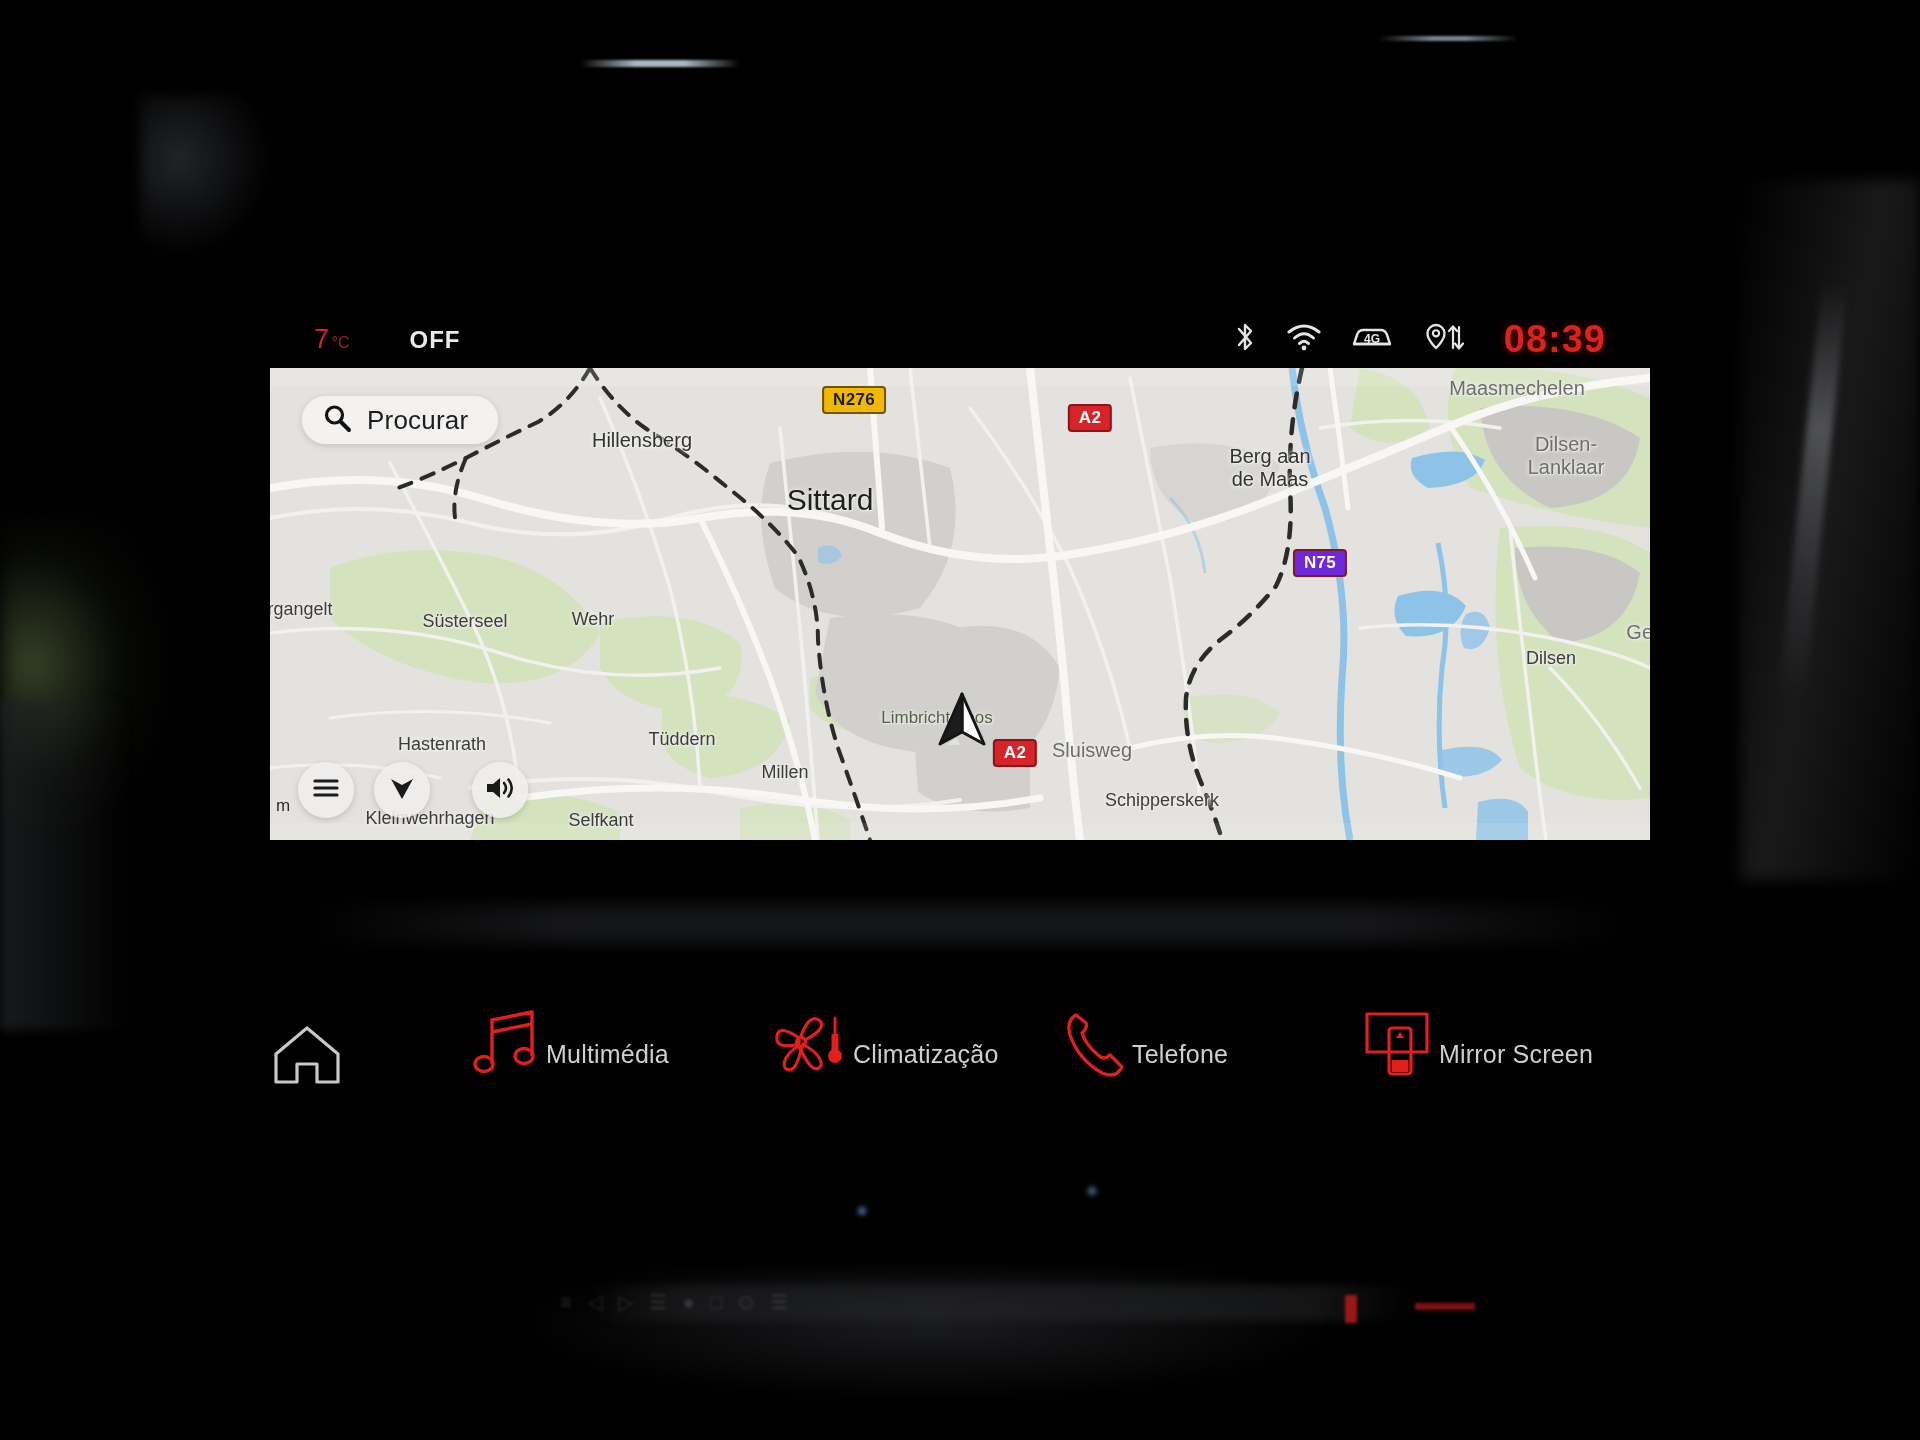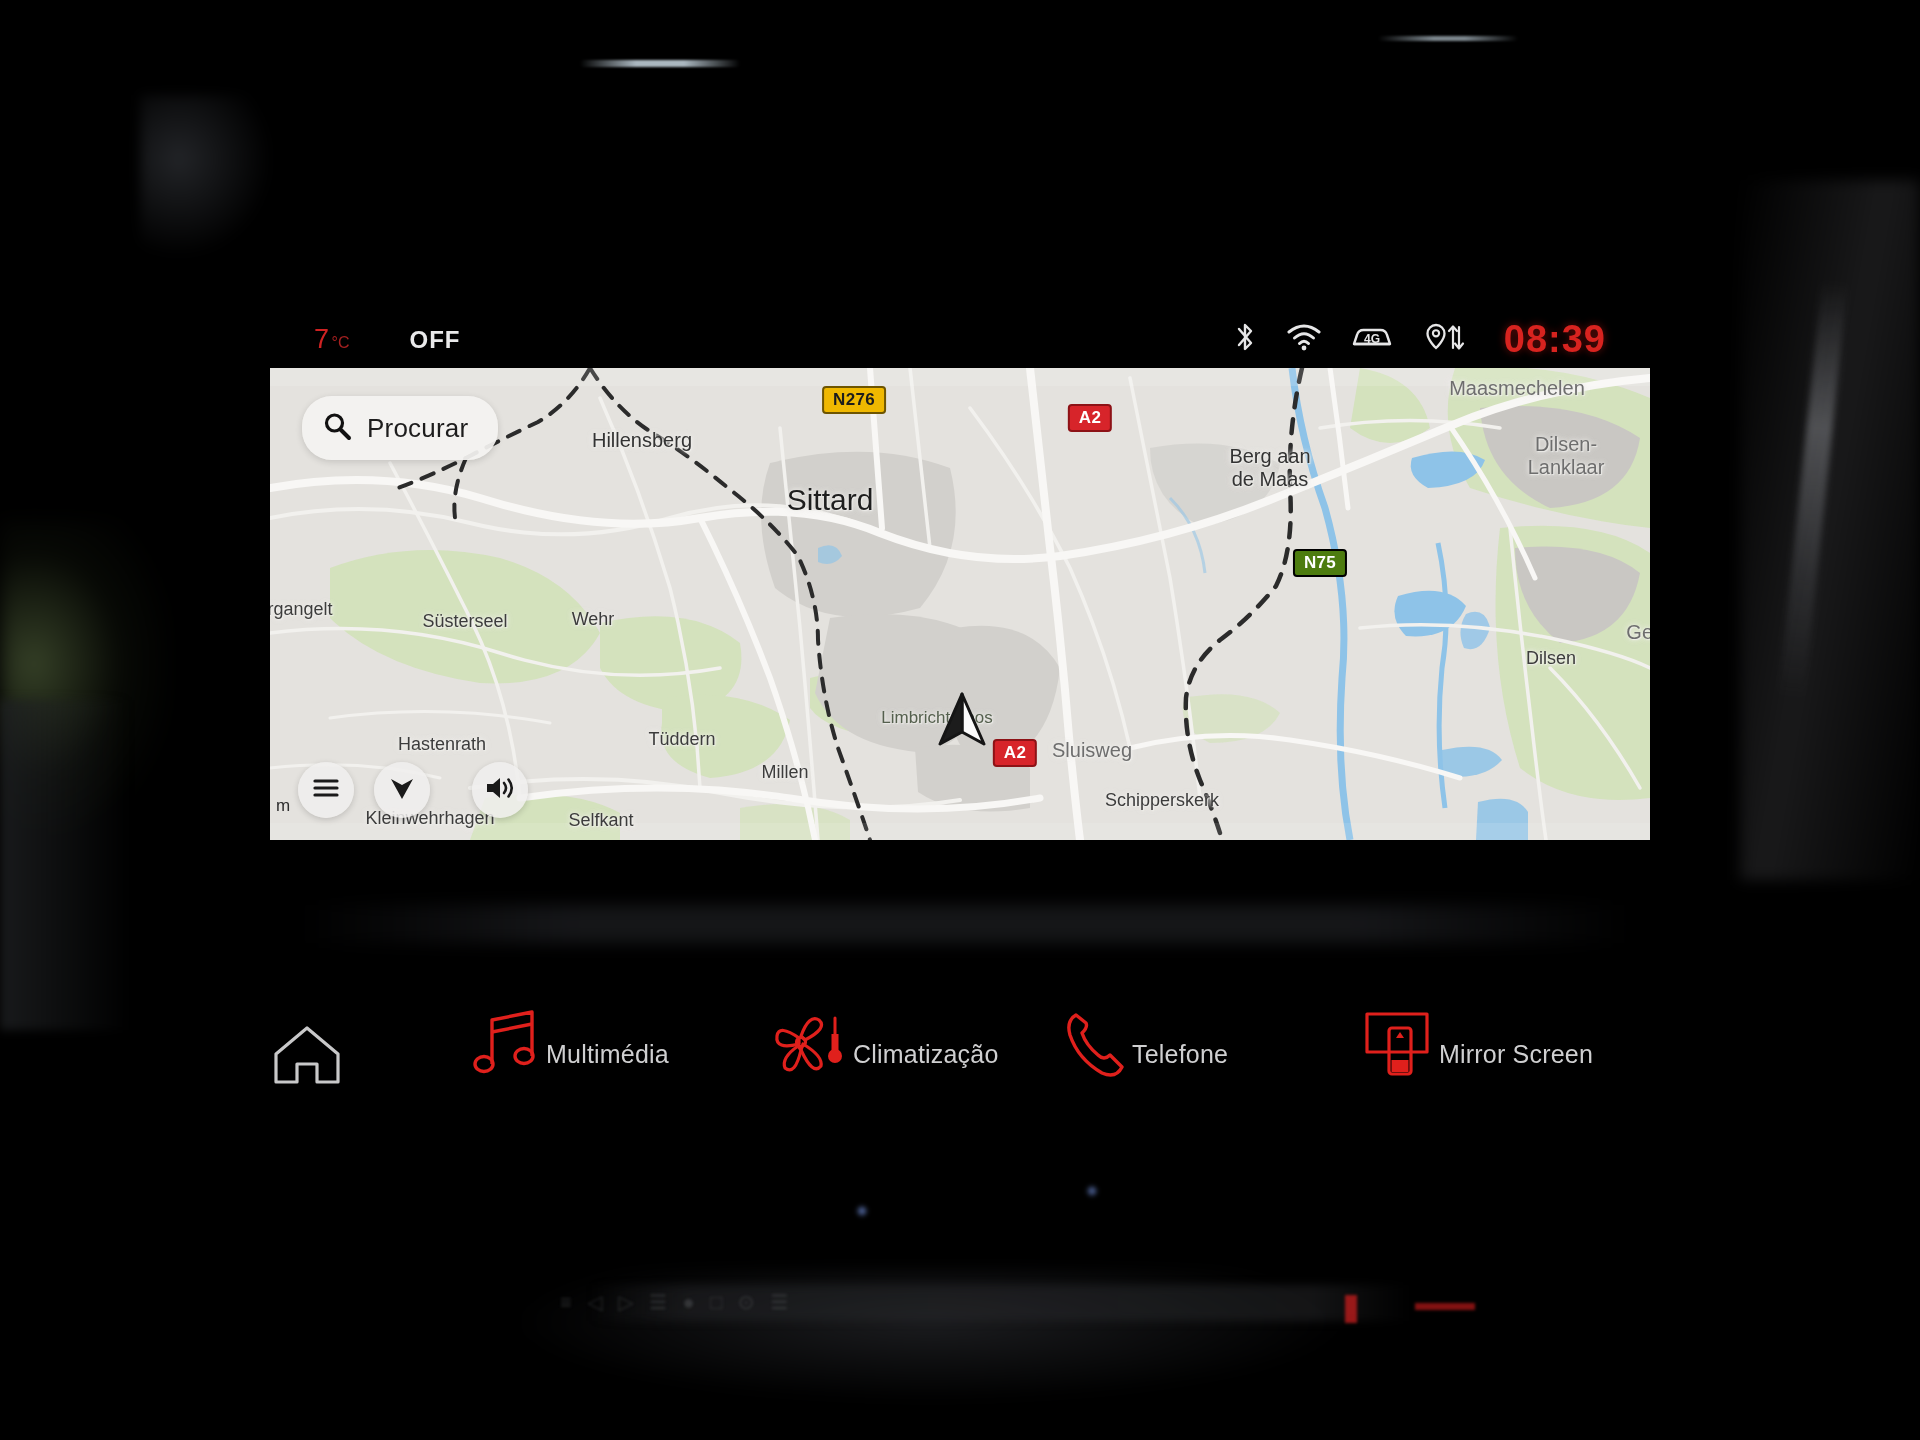--- a/index.html
+++ b/index.html
@@ -203,28 +203,28 @@
     font-size: 17px;
     font-weight: 700;
     padding: 3px 9px 4px 9px;
     border-radius: 4px;
     letter-spacing: .3px;
     line-height: 1;
     pointer-events: none;
   }
   .shield-yellow { background: #f0b800; color: #1c1c1c; border: 2px solid #6e5500; }
   .shield-red    { background: #d7242a; border: 2px solid #8d1216; }
-  .shield-blue   { background: #4d7c0f; border: 2px solid #000000; }
+  .shield-blue   { background: #6d28d9; border: 2px solid #7f1d1d; }
 
   
   #searchpill {
     position: absolute;
     left: 32px;
     top: 28px;
-    height: 64px;
+    height: 48px;
     padding: 0 30px 0 20px;
     background: rgba(244,243,241,.93);
     border-radius: 30px;
     display: flex;
     align-items: center;
     gap: 15px;
     box-shadow: 0 2px 7px rgba(0,0,0,.14);
   }
   #searchpill .s-text {
     font-size: 26px;

